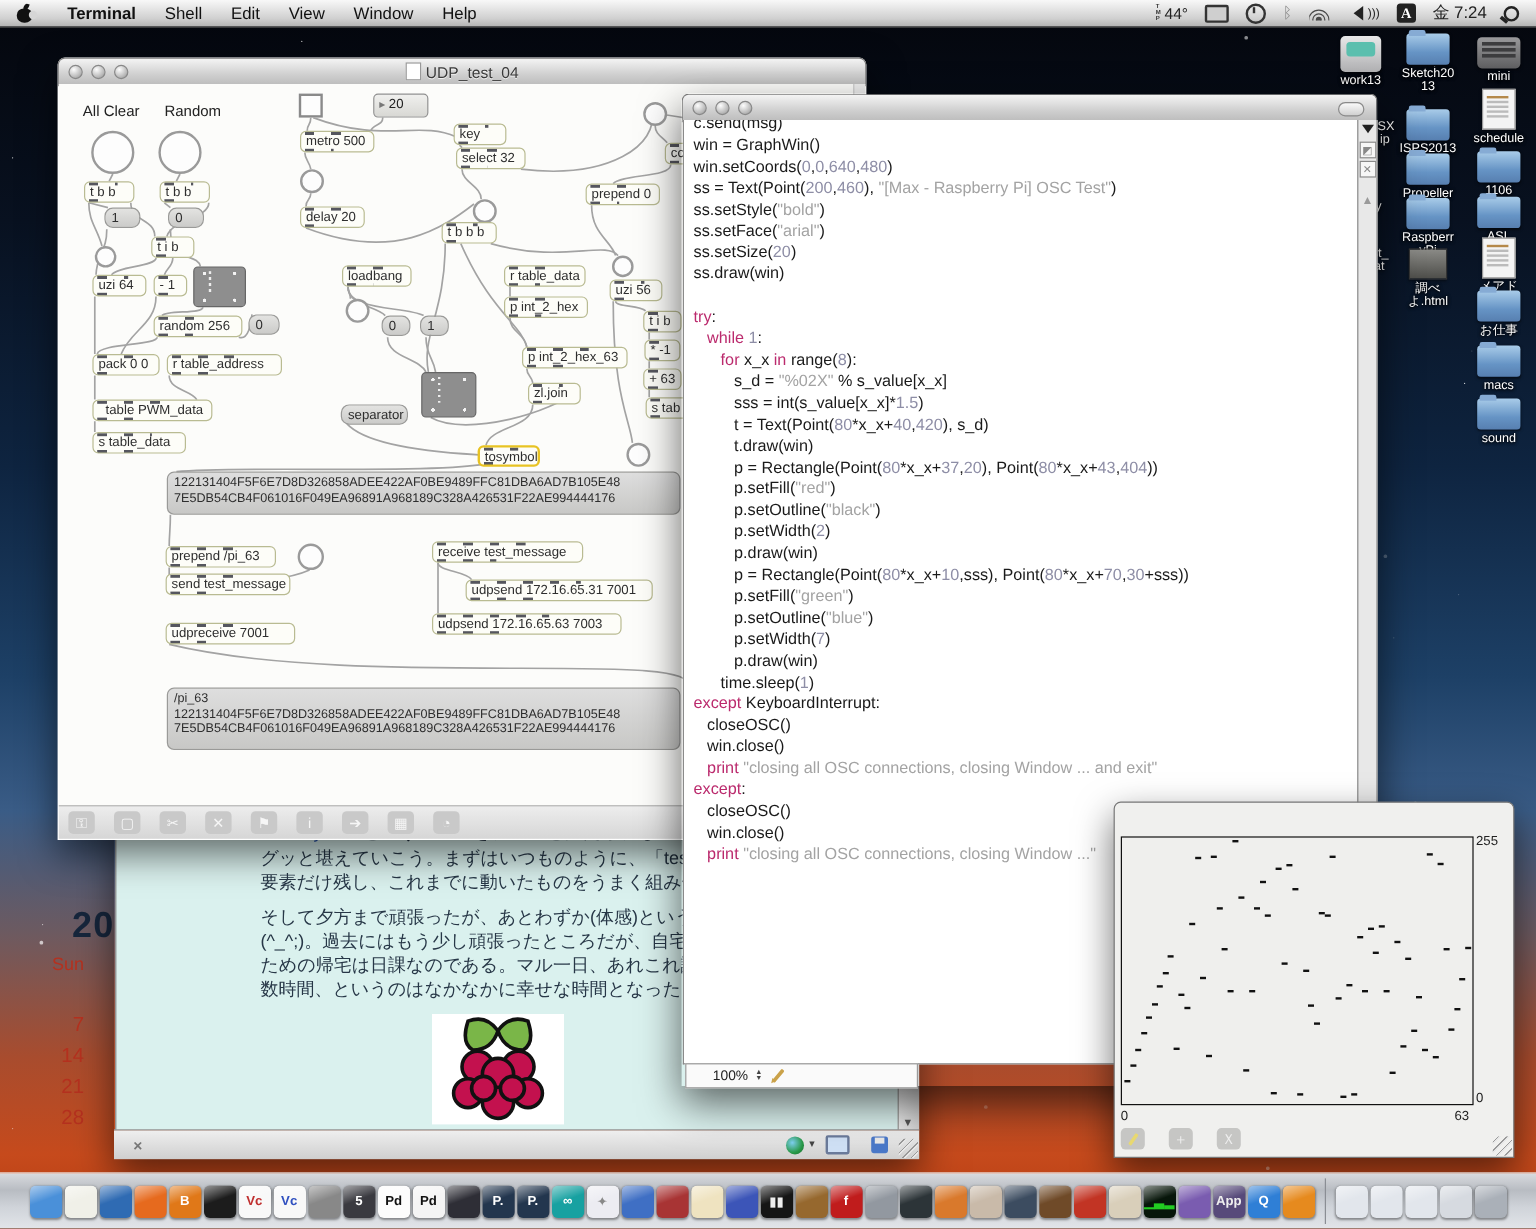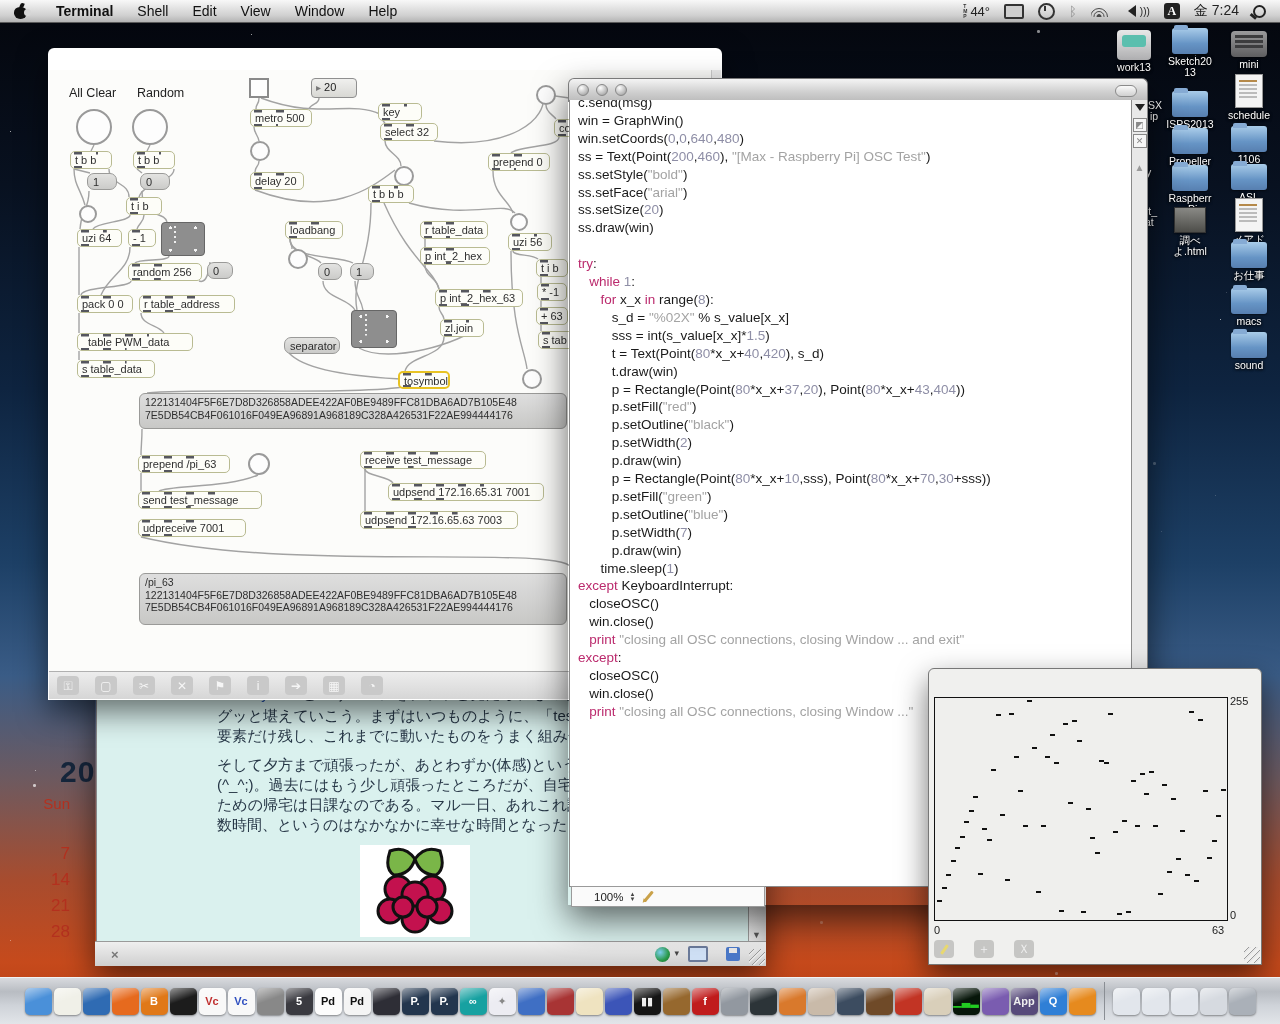--- a/index.html
+++ b/index.html
@@ -426,20 +426,28 @@
       <span class="sb-icons">
         <span class="globe"></span>
         <span class="sb-disp"></span>
         <span class="sb-save"></span>
       </span>
       <span class="grip"></span>
     </div>
   </div>
 
   <div id="maxwin" class="window">
+    <div class="titlebar">
+      <span class="tl">
+          <span></span>
+          <span></span>
+          <span></span>
+        </span>
+      <span class="title-txt"><span class="title-ico"></span><span>UDP_test_04</span></span>
+    </div>
     <div class="canvas">
       <svg id="max-cords" width="672" height="602">
         <g fill="none" stroke="#a3a3a3" stroke-width="1.4">
           <path d="M210,28 C210,35 207,33 207,39"></path>
             <path d="M270,28 C270,35 262,33 260,39"></path>
           <path d="M205,57 C205,63 209,65 210,71"></path>
             <path d="M210,91 C210,97 206,96 206,102"></path>
           <path d="M206,120 C280,148 320,120 346,100"></path>
             <path d="M212,28 C270,50 300,30 331,44"></path>
           <path d="M334,51 L336,53"></path>
@@ -507,21 +515,21 @@
           <div class="mx mx-msg" style="left: 91px; top: 103px; width: 30px;">0</div>
           <div class="mx mx-obj" style="left: 77px; top: 127px; width: 36px;">t i b</div>
           <div class="mx mx-bang" style="left: 30px; top: 135px; width: 18px; height: 18px;"></div>
           <div class="mx mx-obj" style="left: 28px; top: 159px; width: 45px;">uzi 64</div>
           <div class="mx mx-obj" style="left: 79px; top: 159px; width: 28px;">- 1</div>
           <div class="mx mx-gate" style="left: 112px; top: 152px; width: 44px; height: 34px;"></div>
           <div class="mx mx-obj" style="left: 79px; top: 193px; width: 74px;">random 256</div>
           <div class="mx mx-msg" style="left: 158px; top: 192px; width: 26px;">0</div>
           <div class="mx mx-obj" style="left: 28px; top: 225px; width: 56px;">pack 0 0</div>
           <div class="mx mx-obj" style="left: 90px; top: 225px; width: 96px;">r table_address</div>
-          <div class="mx mx-obj" style="left: 28px; top: 263px; width: 116px; padding-left: 10px;">table PWM_data</div>
+          <div class="mx mx-obj" style="left: 28px; top: 263px; width: 100px; padding-left: 10px;">table PWM_data</div>
           <div class="mx mx-obj" style="left: 28px; top: 290px; width: 78px;">s table_data</div>
           <div class="mx mx-toggle" style="left: 200px; top: 8px; width: 20px; height: 20px;"></div>
           <div class="mx mx-num" style="left: 262px; top: 8px; width: 46px; height: 20px;">20</div>
           <div class="mx mx-obj" style="left: 201px; top: 39px; width: 62px;">metro 500</div>
           <div class="mx mx-bang" style="left: 201px; top: 71px; width: 20px; height: 20px;"></div>
           <div class="mx mx-obj" style="left: 201px; top: 102px; width: 54px;">delay 20</div>
           <div class="mx mx-obj" style="left: 329px; top: 33px; width: 44px;">key</div>
           <div class="mx mx-obj" style="left: 331px; top: 53px; width: 58px;">select 32</div>
           <div class="mx mx-bang" style="left: 345px; top: 96px; width: 20px; height: 20px;"></div>
           <div class="mx mx-obj" style="left: 319px; top: 115px; width: 46px;">t b b b</div>
@@ -543,21 +551,21 @@
           <div class="mx mx-obj" style="left: 459px; top: 163px; width: 44px;">uzi 56</div>
           <div class="mx mx-obj" style="left: 487px; top: 189px; width: 32px;">t i b</div>
           <div class="mx mx-obj" style="left: 488px; top: 213px; width: 30px;">* -1</div>
           <div class="mx mx-obj" style="left: 487px; top: 237px; width: 32px;">+ 63</div>
           <div class="mx mx-obj" style="left: 489px; top: 261px; width: 36px;">s tab</div>
           <div class="mx mx-bang" style="left: 473px; top: 299px; width: 20px; height: 20px;"></div>
           <div class="mx mx-bigmsg" style="left: 90px; top: 323px; width: 428px; height: 36px;">122131404F5F6E7D8D326858ADEE422AF0BE9489FFC81DBA6AD7B105E48
 7E5DB54CB4F061016F049EA96891A968189C328A426531F22AE994444176</div>
           <div class="mx mx-obj" style="left: 89px; top: 385px; width: 92px;">prepend /pi_63</div>
           <div class="mx mx-bang" style="left: 199px; top: 383px; width: 22px; height: 22px;"></div>
-          <div class="mx mx-obj" style="left: 89px; top: 421px; width: 124px;">send test_message</div>
+          <div class="mx mx-obj" style="left: 89px; top: 408px; width: 104px;">send test_message</div>
           <div class="mx mx-obj" style="left: 89px; top: 449px; width: 108px;">udpreceive 7001</div>
           <div class="mx mx-obj" style="left: 311px; top: 381px; width: 126px;">receive test_message</div>
           <div class="mx mx-obj" style="left: 339px; top: 413px; width: 156px;">udpsend 172.16.65.31 7001</div>
           <div class="mx mx-obj" style="left: 311px; top: 441px; width: 158px;">udpsend 172.16.65.63 7003</div>
           <div class="mx mx-bigmsg" style="left: 90px; top: 503px; width: 428px; height: 52px;">/pi_63
 122131404F5F6E7D8D326858ADEE422AF0BE9489FFC81DBA6AD7B105E48
 7E5DB54CB4F061016F049EA96891A968189C328A426531F22AE994444176</div>
         </div>
     </div>
     <div class="vsb"></div>

